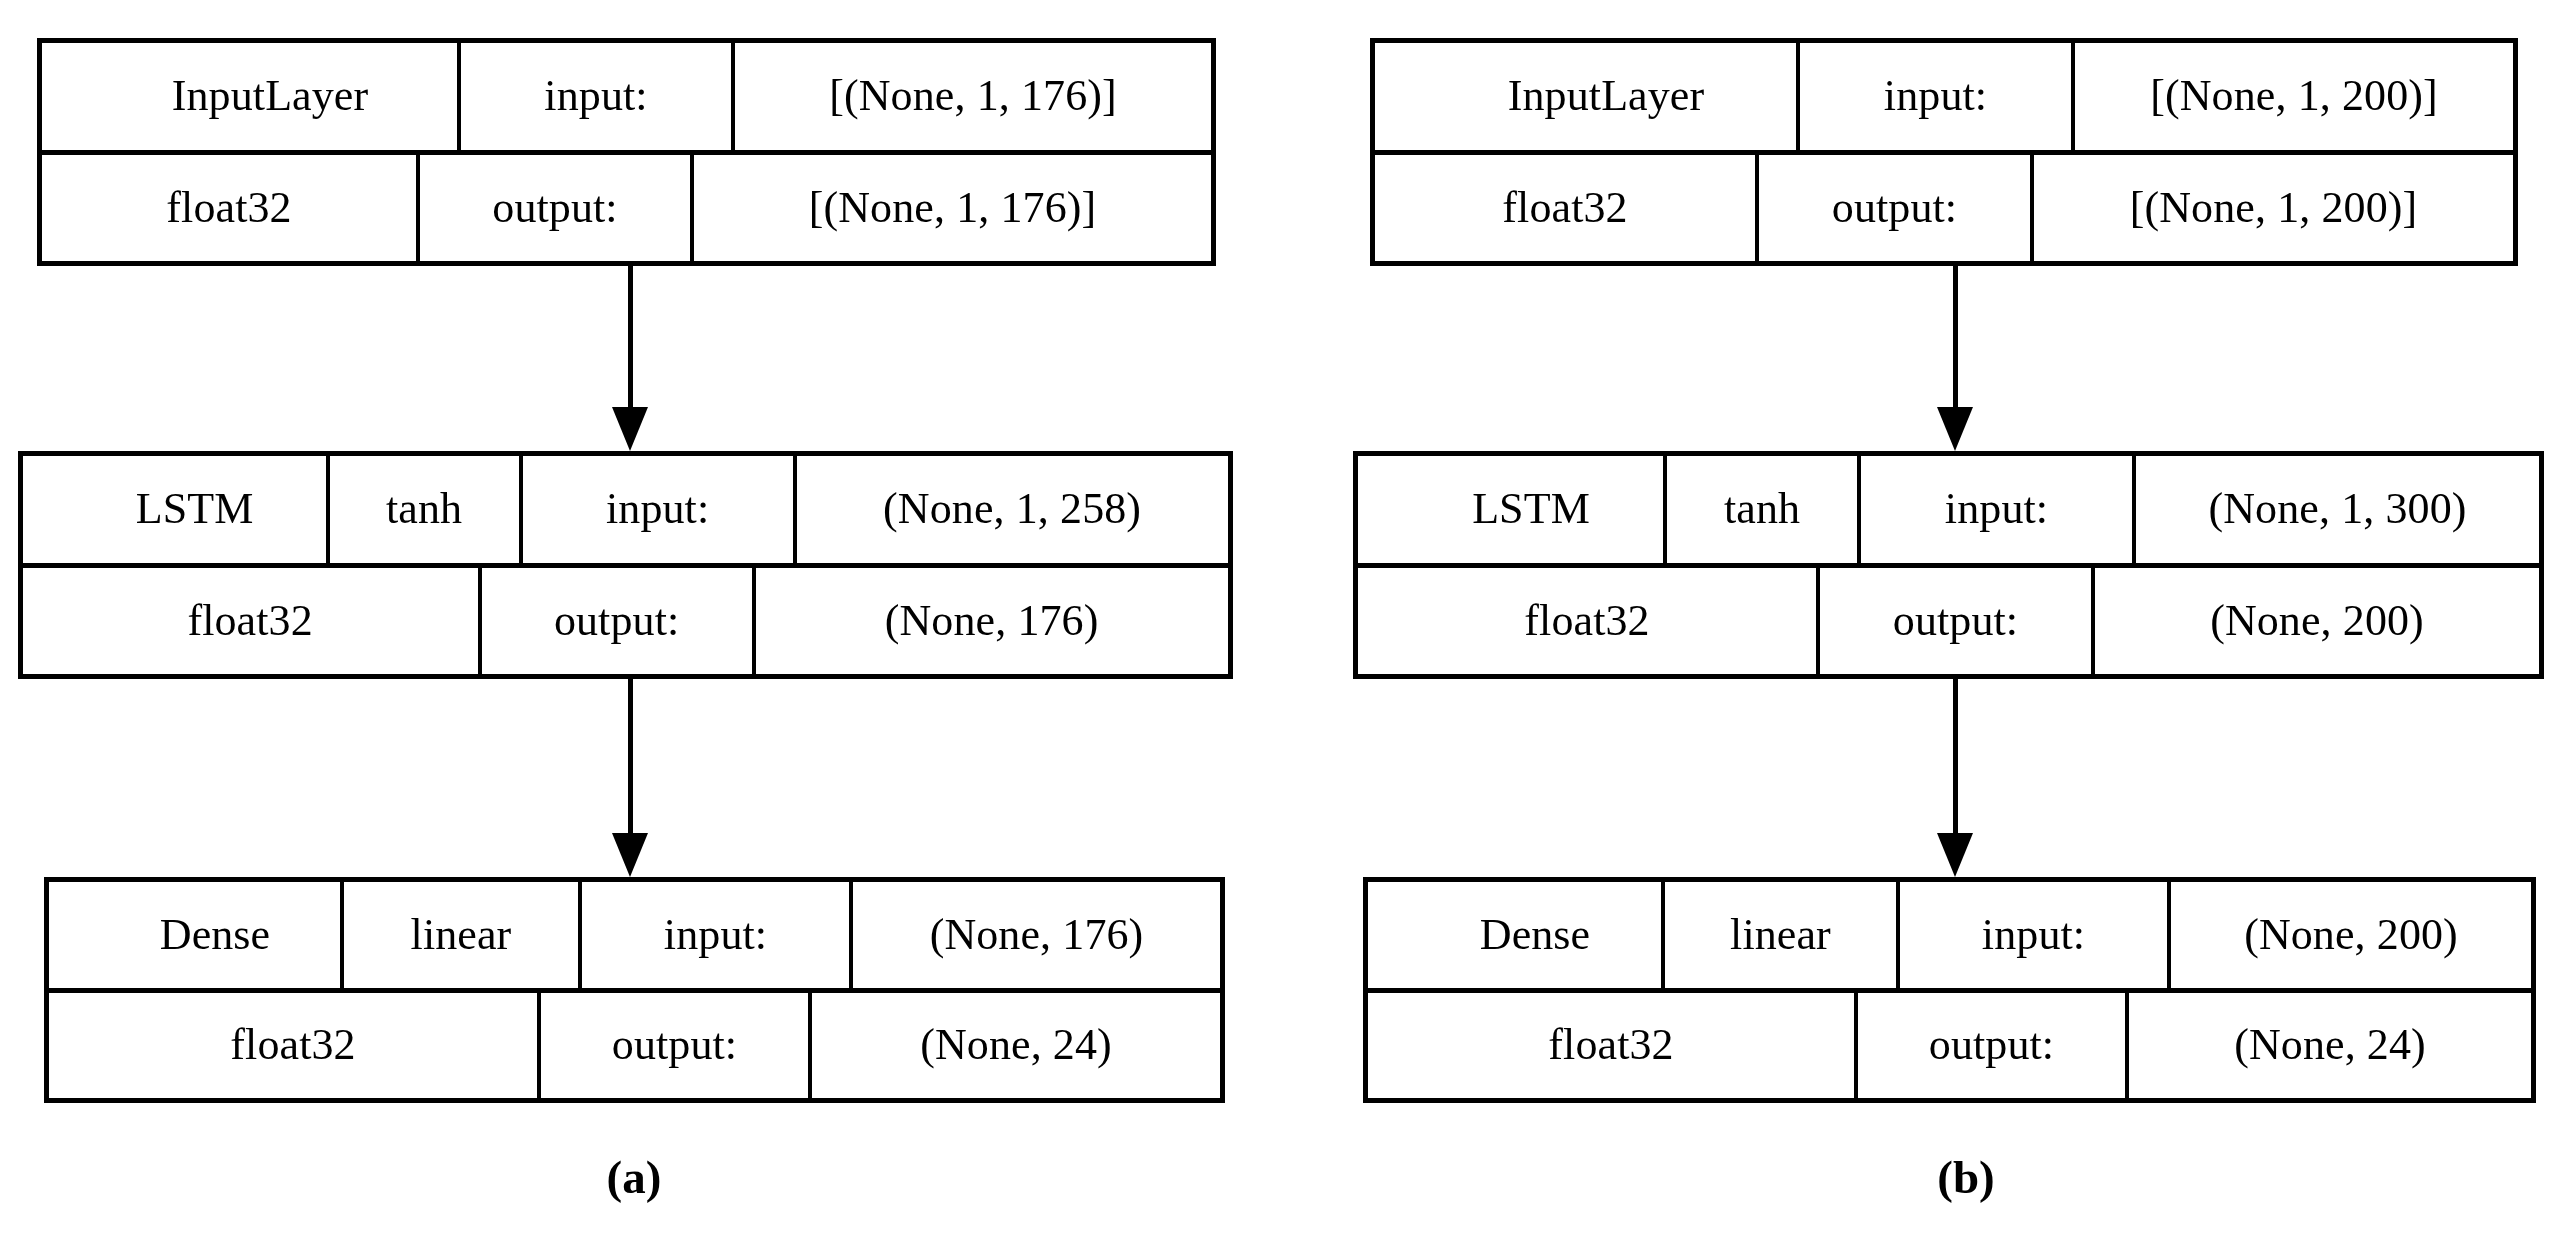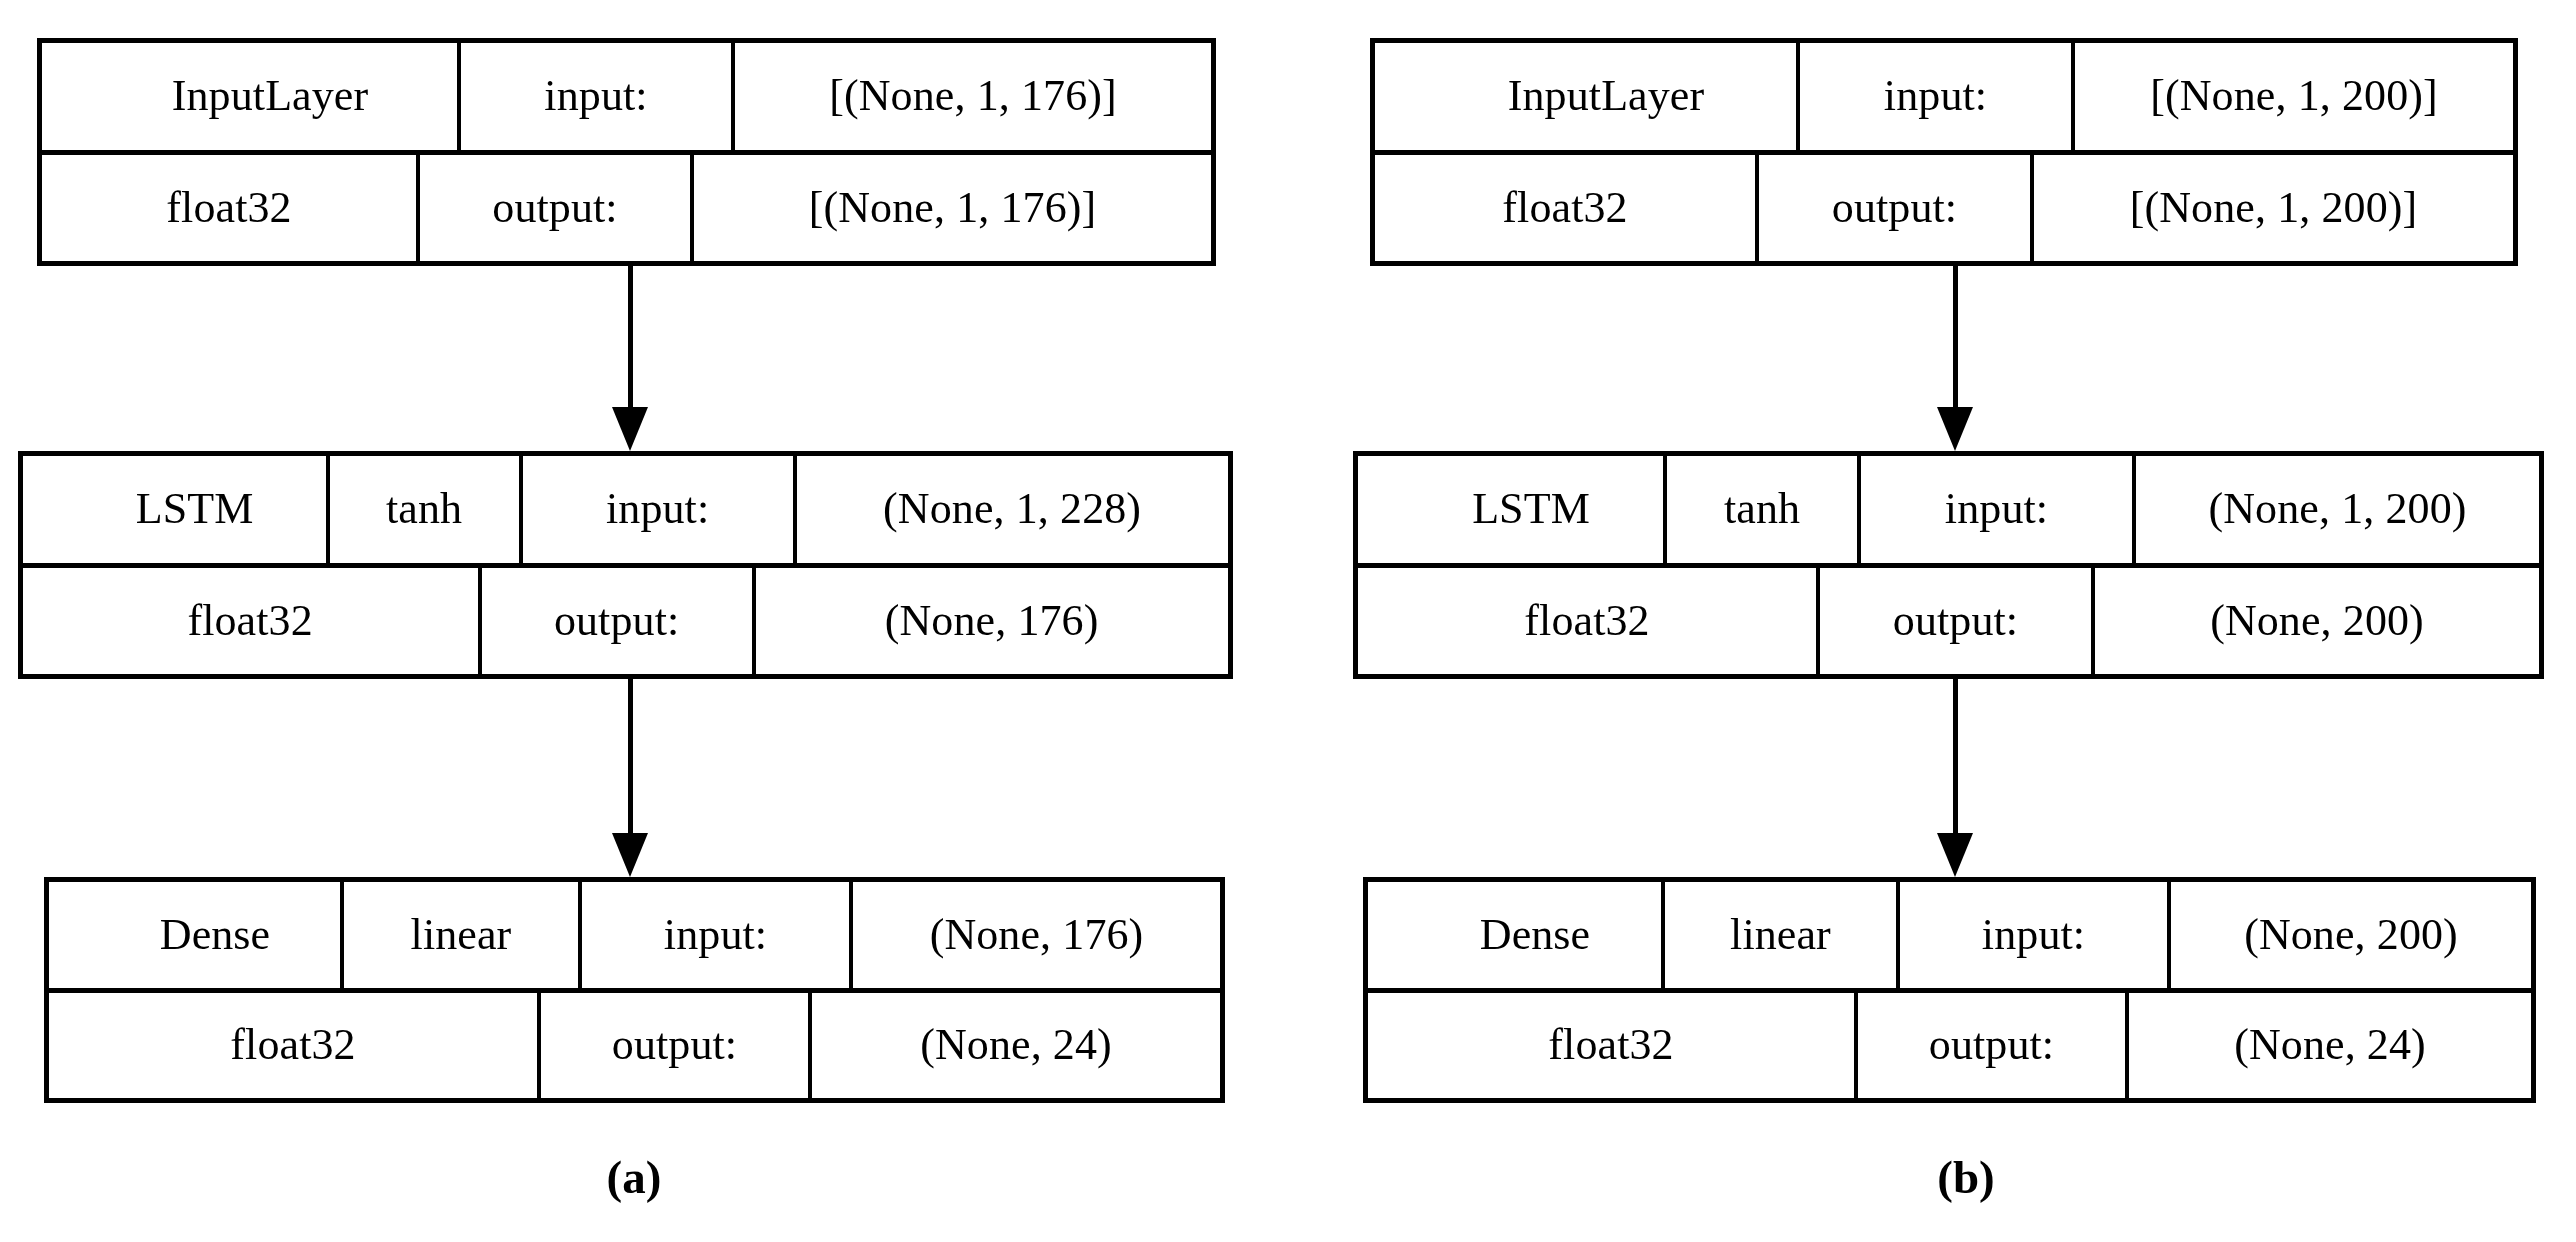--- a/index.html
+++ b/index.html
@@ -108,21 +108,21 @@
   <div class="arrow" style="left:607px; top:266px; width:47px; height:185px;">
     <div class="shaft" style="height:141px;"></div>
     <div class="head"></div>
   </div>
 
   <div class="layer-box" style="left:17.6px; top:451px; width:1215px; height:228px;">
     <div class="layer-row top">
       <div class="cell div-right" style="flex:0 0 266px;">LSTM</div>
       <div class="cell div-right" style="flex:0 0 193px;">tanh</div>
       <div class="cell div-right" style="flex:0 0 274px;">input:</div>
-      <div class="cell" style="flex:1 1 auto;">(None, 1, 228)</div>
+      <div class="cell" style="flex:1 1 auto;">(None, 1, 258)</div>
     </div>
     <div class="layer-row">
       <div class="cell div-right" style="flex:0 0 459px;">float32</div>
       <div class="cell div-right" style="flex:0 0 274px;">output:</div>
       <div class="cell" style="flex:1 1 auto;">(None, 176)</div>
     </div>
   </div>
 
   <div class="arrow" style="left:607px; top:679px; width:47px; height:198px;">
     <div class="shaft" style="height:154px;"></div>
@@ -161,21 +161,21 @@
   <div class="arrow" style="left:1932px; top:266px; width:47px; height:185px;">
     <div class="shaft" style="height:141px;"></div>
     <div class="head"></div>
   </div>
 
   <div class="layer-box" style="left:1353px; top:451px; width:1191px; height:228px;">
     <div class="layer-row top">
       <div class="cell div-right" style="flex:0 0 268px;">LSTM</div>
       <div class="cell div-right" style="flex:0 0 194px;">tanh</div>
       <div class="cell div-right" style="flex:0 0 275px;">input:</div>
-      <div class="cell" style="flex:1 1 auto;">(None, 1, 200)</div>
+      <div class="cell" style="flex:1 1 auto;">(None, 1, 300)</div>
     </div>
     <div class="layer-row">
       <div class="cell div-right" style="flex:0 0 462px;">float32</div>
       <div class="cell div-right" style="flex:0 0 275px;">output:</div>
       <div class="cell" style="flex:1 1 auto;">(None, 200)</div>
     </div>
   </div>
 
   <div class="arrow" style="left:1932px; top:679px; width:47px; height:198px;">
     <div class="shaft" style="height:154px;"></div>

